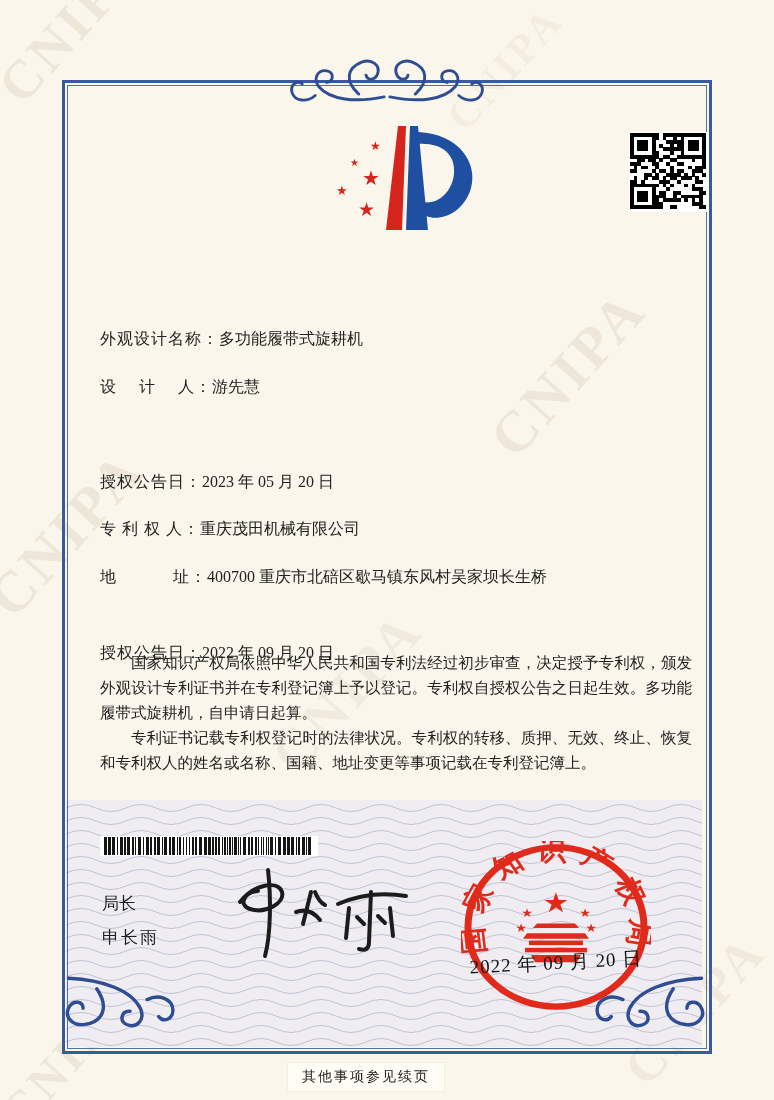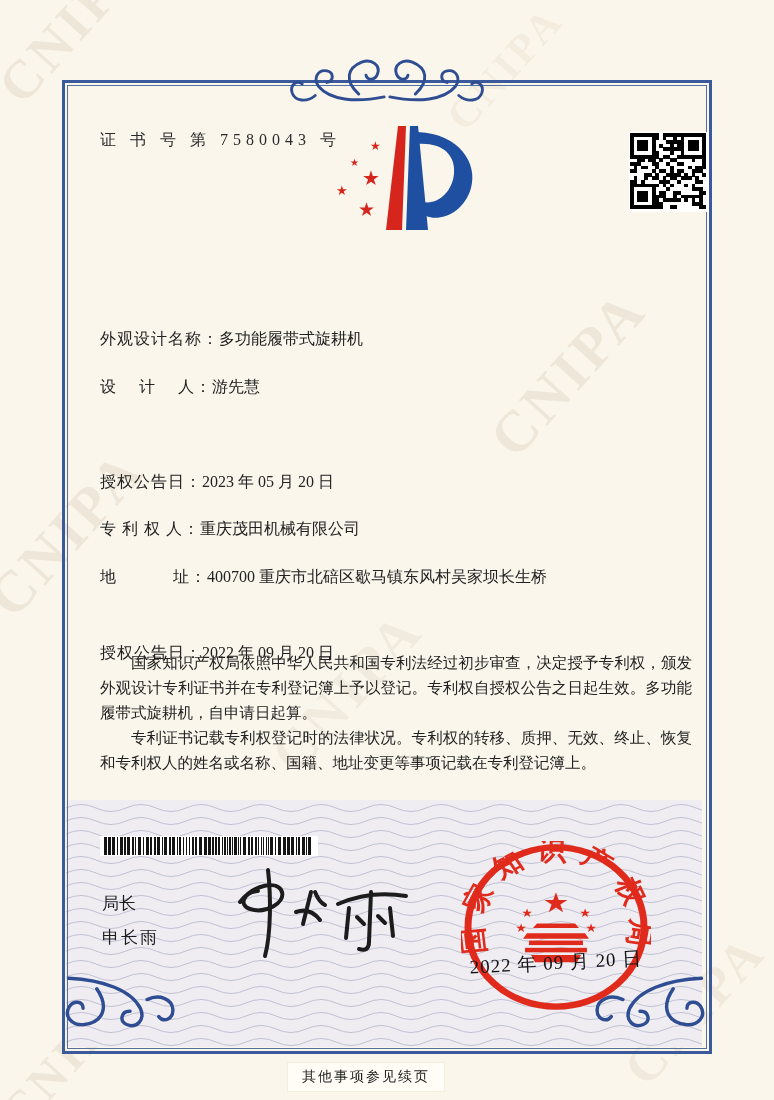--- a/index.html
+++ b/index.html
@@ -103,21 +103,20 @@
   <svg class="flourish" style="left:382px;top:52px;transform:scaleX(-1)" width="110" height="58">
     <use href="#scrl" width="110" height="58"></use>
   </svg>
   <svg class="flourish" style="left:58px;top:968px;transform:rotate(14deg)" width="120" height="84">
     <use href="#scrl" width="120" height="84" transform="rotate(180 60 42)"></use>
   </svg>
   <svg class="flourish" style="left:592px;top:968px;transform:scaleX(-1) rotate(14deg)" width="120" height="84">
     <use href="#scrl" width="120" height="84" transform="rotate(180 60 42)"></use>
   </svg>
 
-  <div class="certno">证 书 号 第 7580043 号</div>
 
   <div class="logo">
     <span class="star" style="left:48px;top:20px;font-size:12px">★</span>
     <span class="star" style="left:28px;top:38px;font-size:10px">★</span>
     <span class="star" style="left:40px;top:48px;font-size:20px">★</span>
     <span class="star" style="left:14px;top:64px;font-size:13px">★</span>
     <span class="star" style="left:36px;top:80px;font-size:19px">★</span>
     <svg width="170" height="114" style="position:absolute;left:0;top:0">
       <polygon points="76,6 84,6 80,110 64,110" fill="#d6251c"></polygon>
       <polygon points="88,6 96,6 106,110 84,110" fill="#1f4fa0"></polygon>

